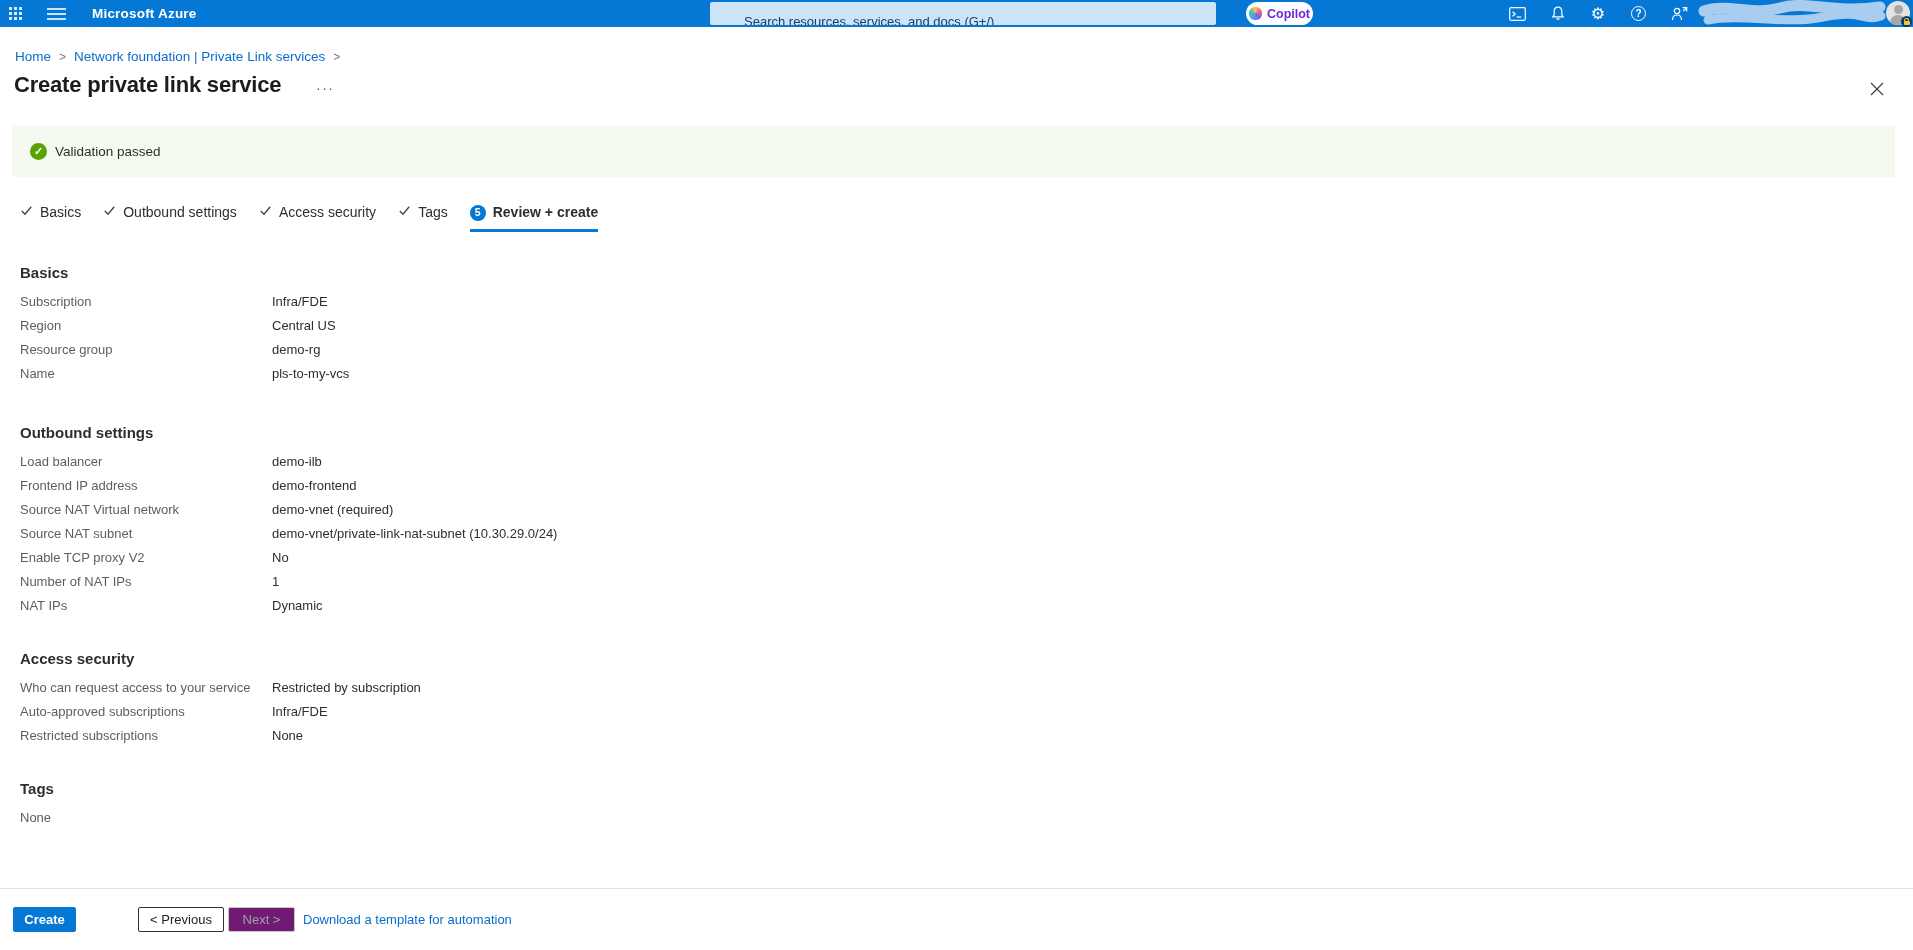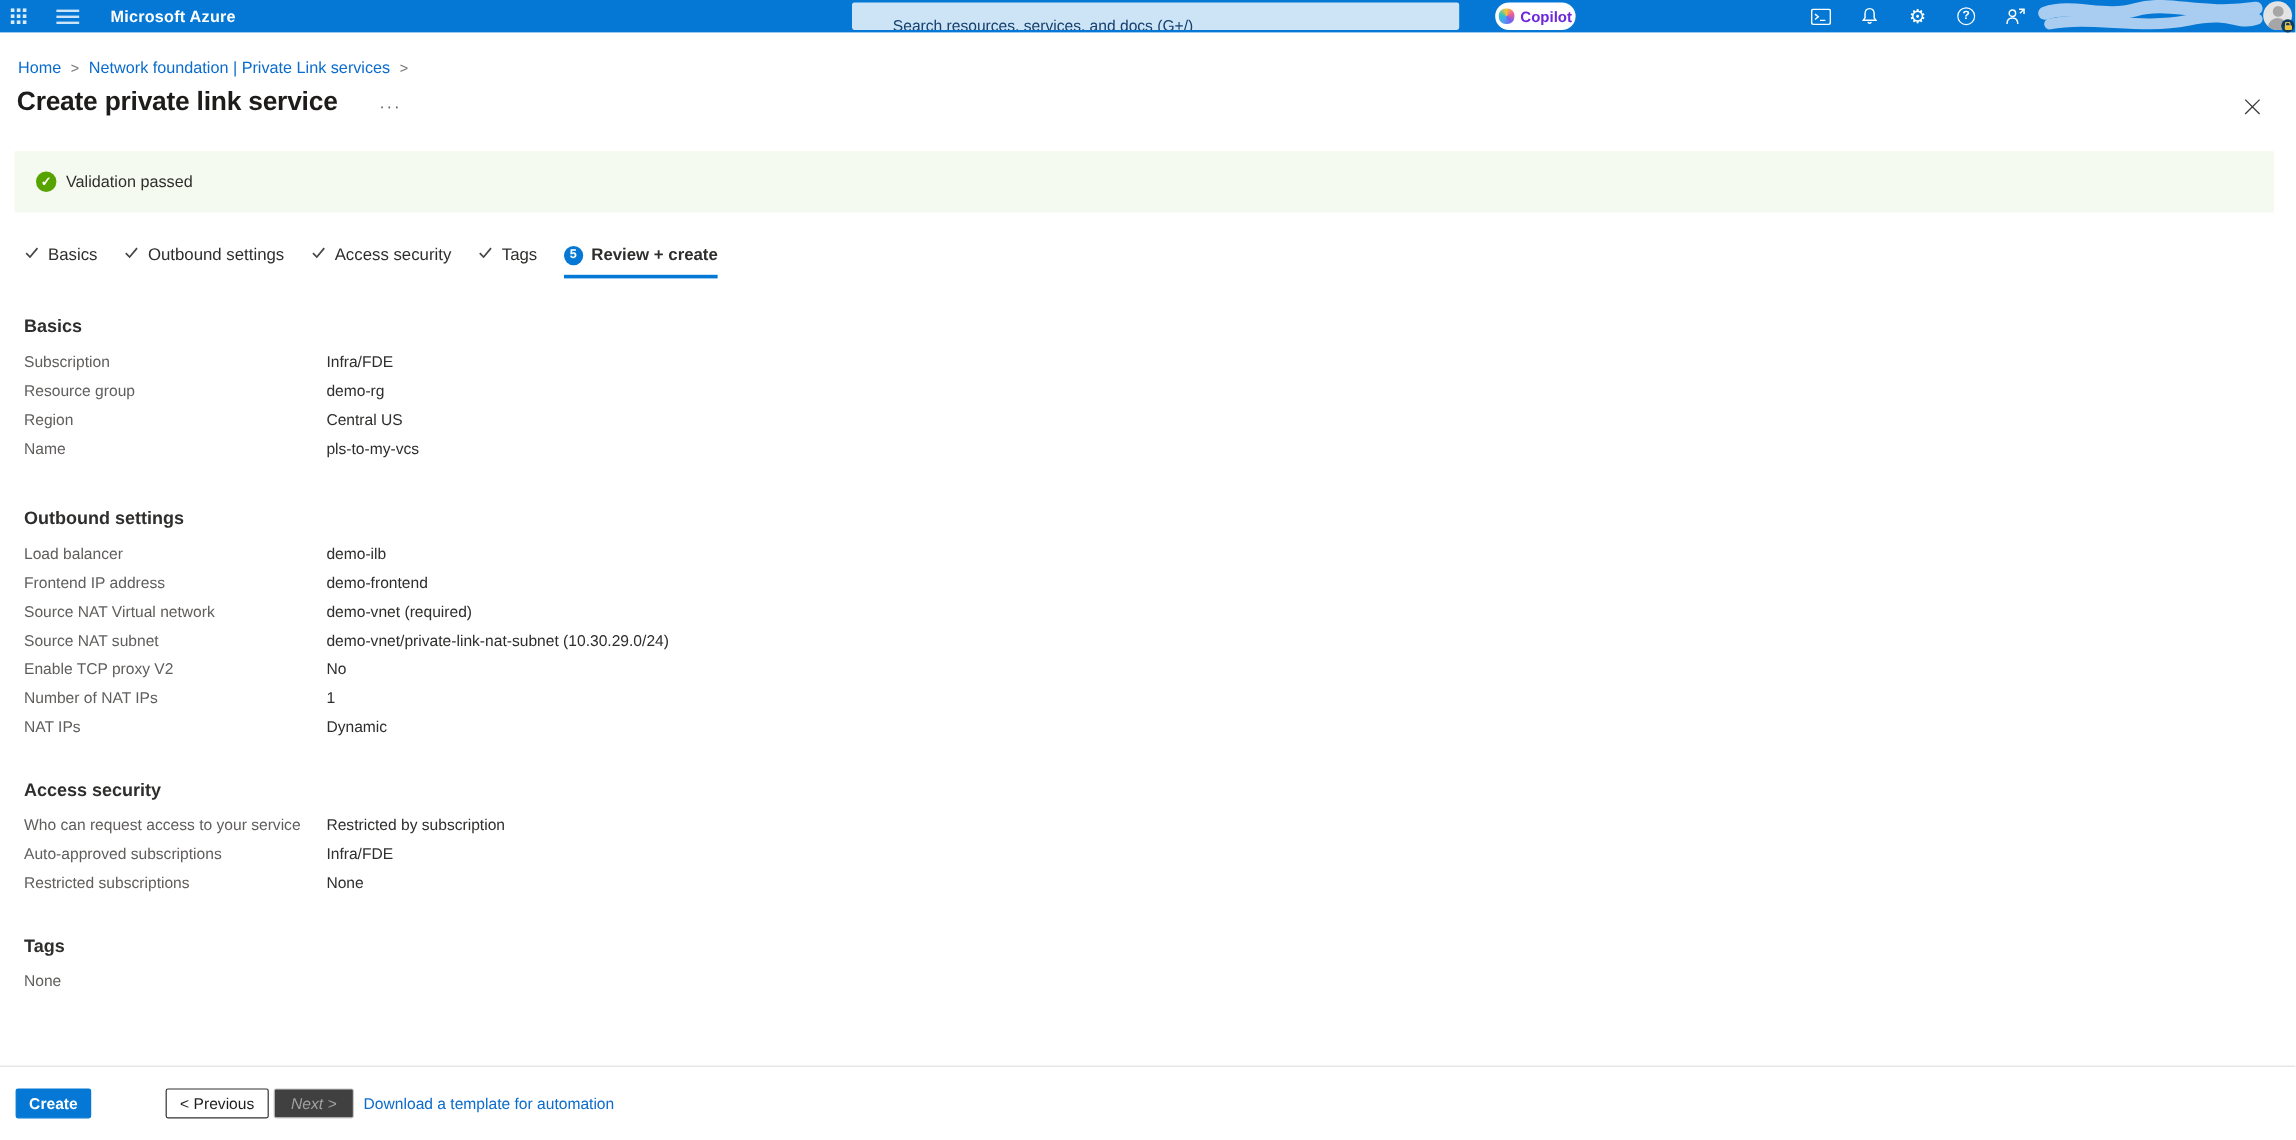--- a/index.html
+++ b/index.html
@@ -79,21 +79,21 @@
   .row-value{color:#2f2e2d;}
   .empty-text{color:#605e5c;font-size:13px;line-height:16px;margin-top:13px;height:24px;}
 
   
   .footer-divider{position:absolute;top:888px;left:0;width:1913px;border-top:1px solid #e3e1df;}
   .footer{position:absolute;top:907px;left:13px;display:flex;align-items:center;height:25px;}
   .btn{height:25px;font-size:13px;border-radius:2px;display:flex;align-items:center;
     justify-content:center;cursor:pointer;font-family:"Liberation Sans",sans-serif;}
   .btn-primary{width:63px;background:#0478d4;color:#fff;border:1px solid #0478d4;font-weight:700;margin-right:62px;}
   .btn-secondary{width:86px;background:#fff;color:#201f1e;border:1.5px solid #34322f;margin-right:4px;}
-  .btn-disabled{width:67px;background:#404040;color:#a3a19f;border:1px solid #c9c7c5;margin-right:8px;cursor:default;font-style:italic;}
+  .btn-disabled{width:67px;background:#701a75;color:#a3a19f;border:1px solid #c9c7c5;margin-right:8px;cursor:default;}
   .template-link{color:#0b6ccd;font-size:13px;cursor:pointer;text-decoration:none;}
 </style>
 </head>
 <body>
 
 <header class="topbar">
   <div class="waffle">
     <span></span>
       <span></span>
       <span></span>
@@ -225,26 +225,26 @@
 
 <main class="content" id="content">
     <section style="margin-top: 0px;">
       <h2 class="section-title">Basics</h2>
       <div class="rows">
         <div class="row">
           <div class="row-label">Subscription</div>
           <div class="row-value">Infra/FDE</div>
         </div>
         <div class="row">
+          <div class="row-label">Region</div>
+          <div class="row-value">Central US</div>
+        </div>
+        <div class="row">
           <div class="row-label">Resource group</div>
           <div class="row-value">demo-rg</div>
-        </div>
-        <div class="row">
-          <div class="row-label">Region</div>
-          <div class="row-value">Central US</div>
         </div>
         <div class="row">
           <div class="row-label">Name</div>
           <div class="row-value">pls-to-my-vcs</div>
         </div>
       </div>
     </section>
     <section style="margin-top: 34px;">
       <h2 class="section-title">Outbound settings</h2>
       <div class="rows">

